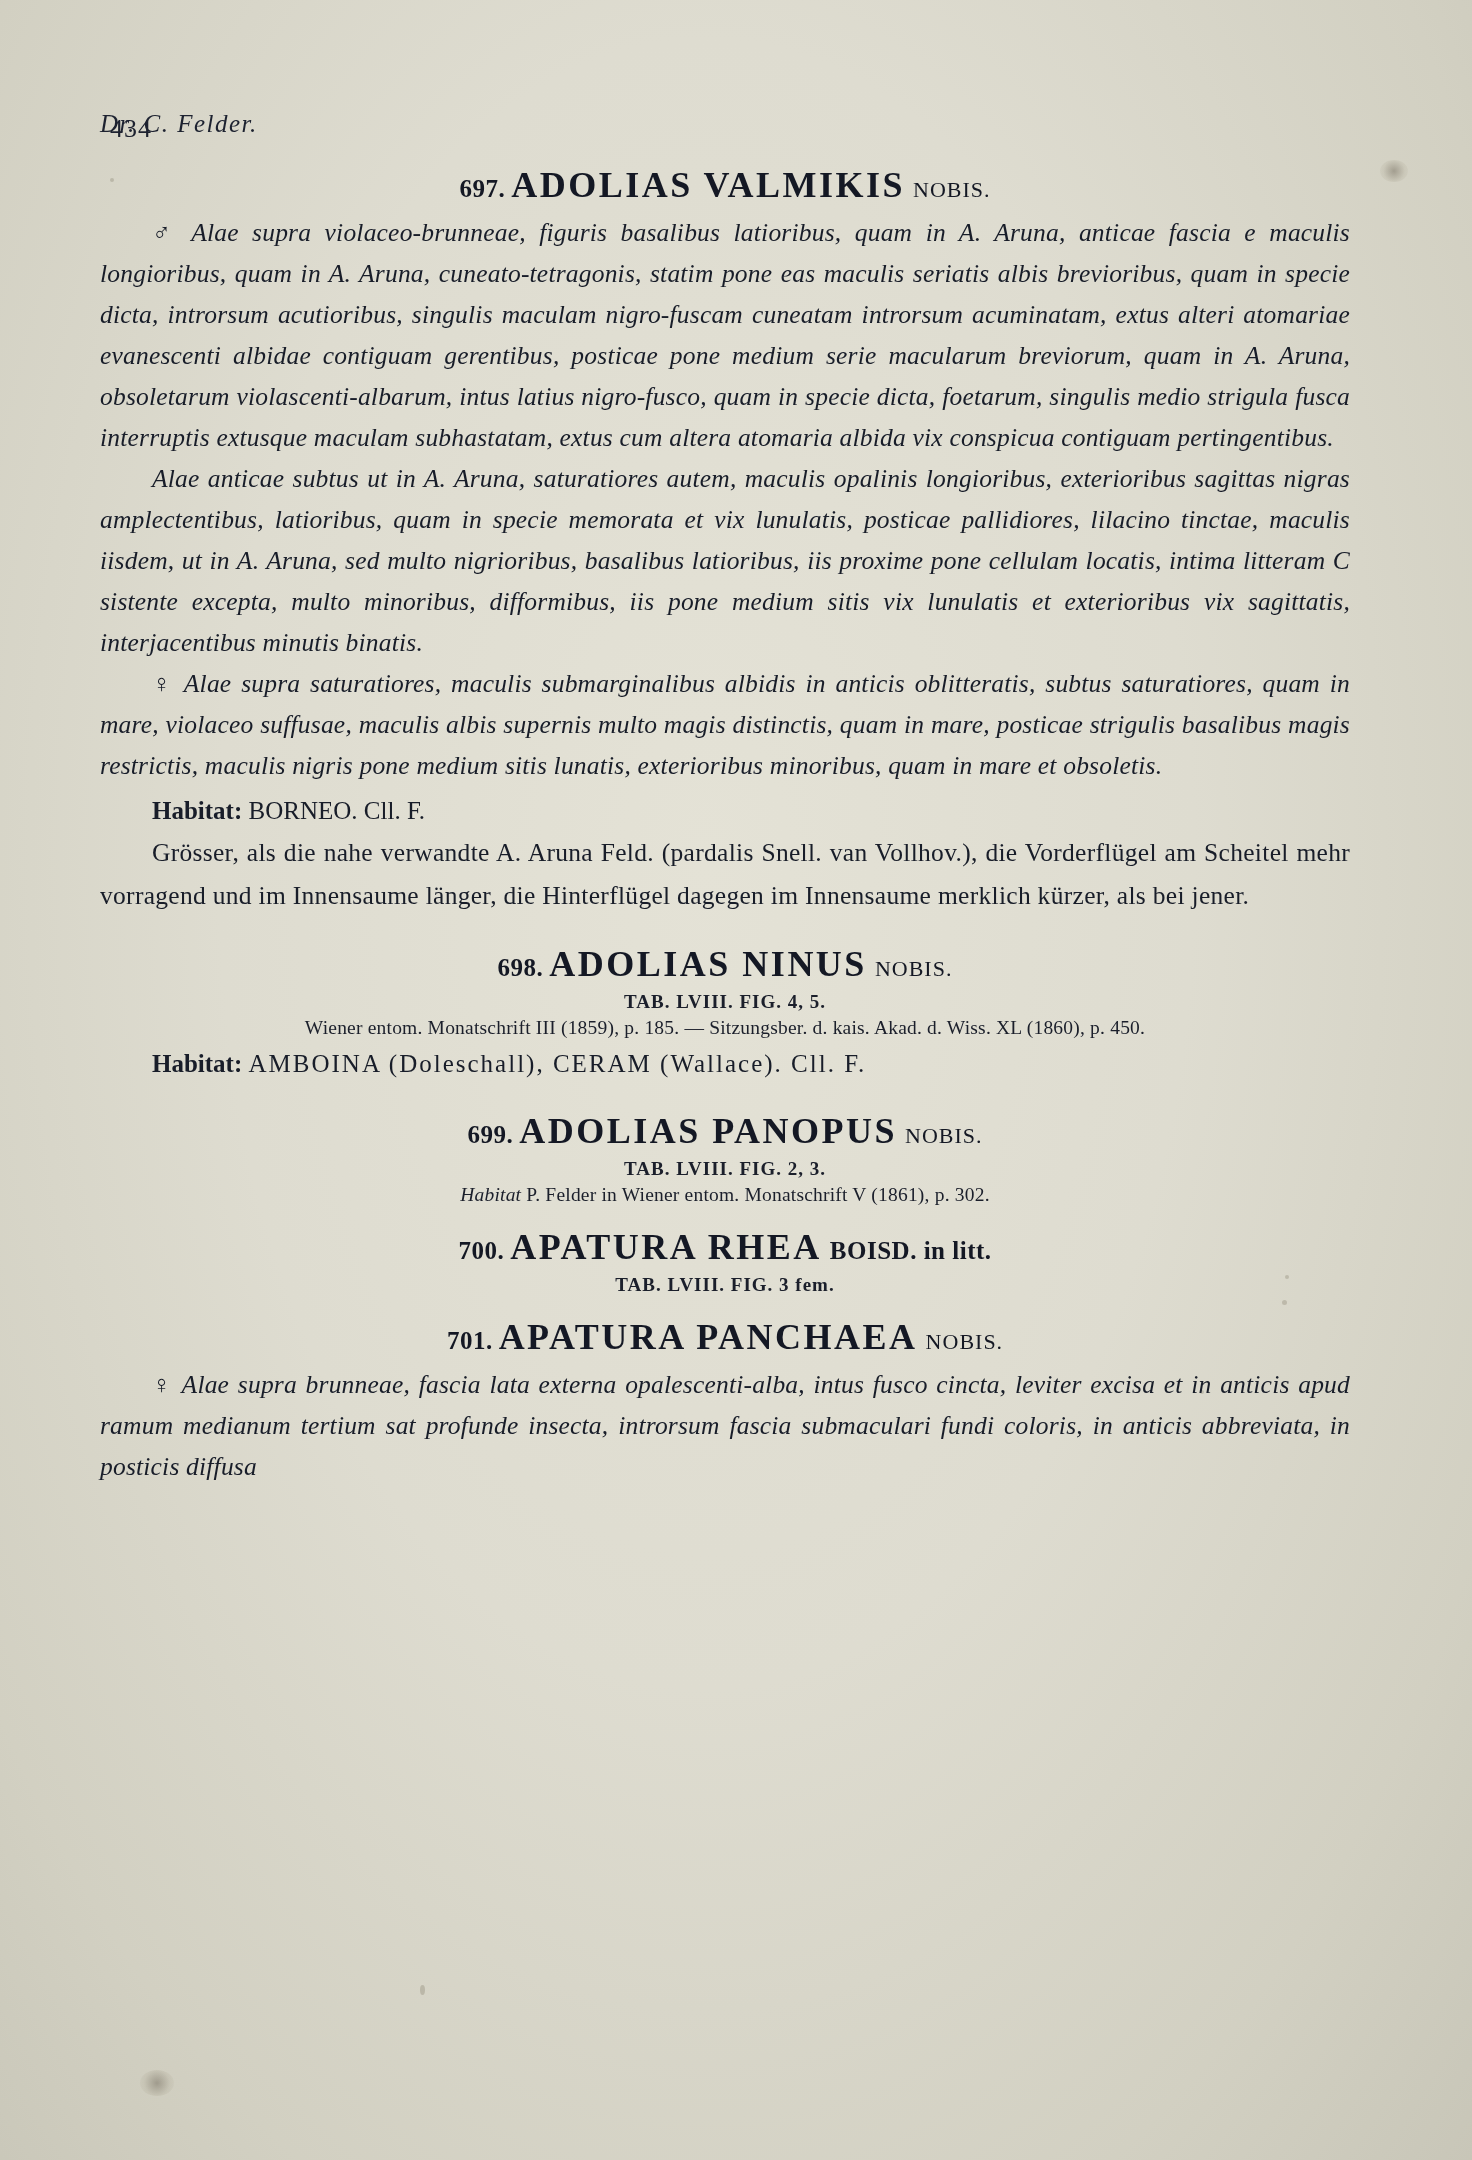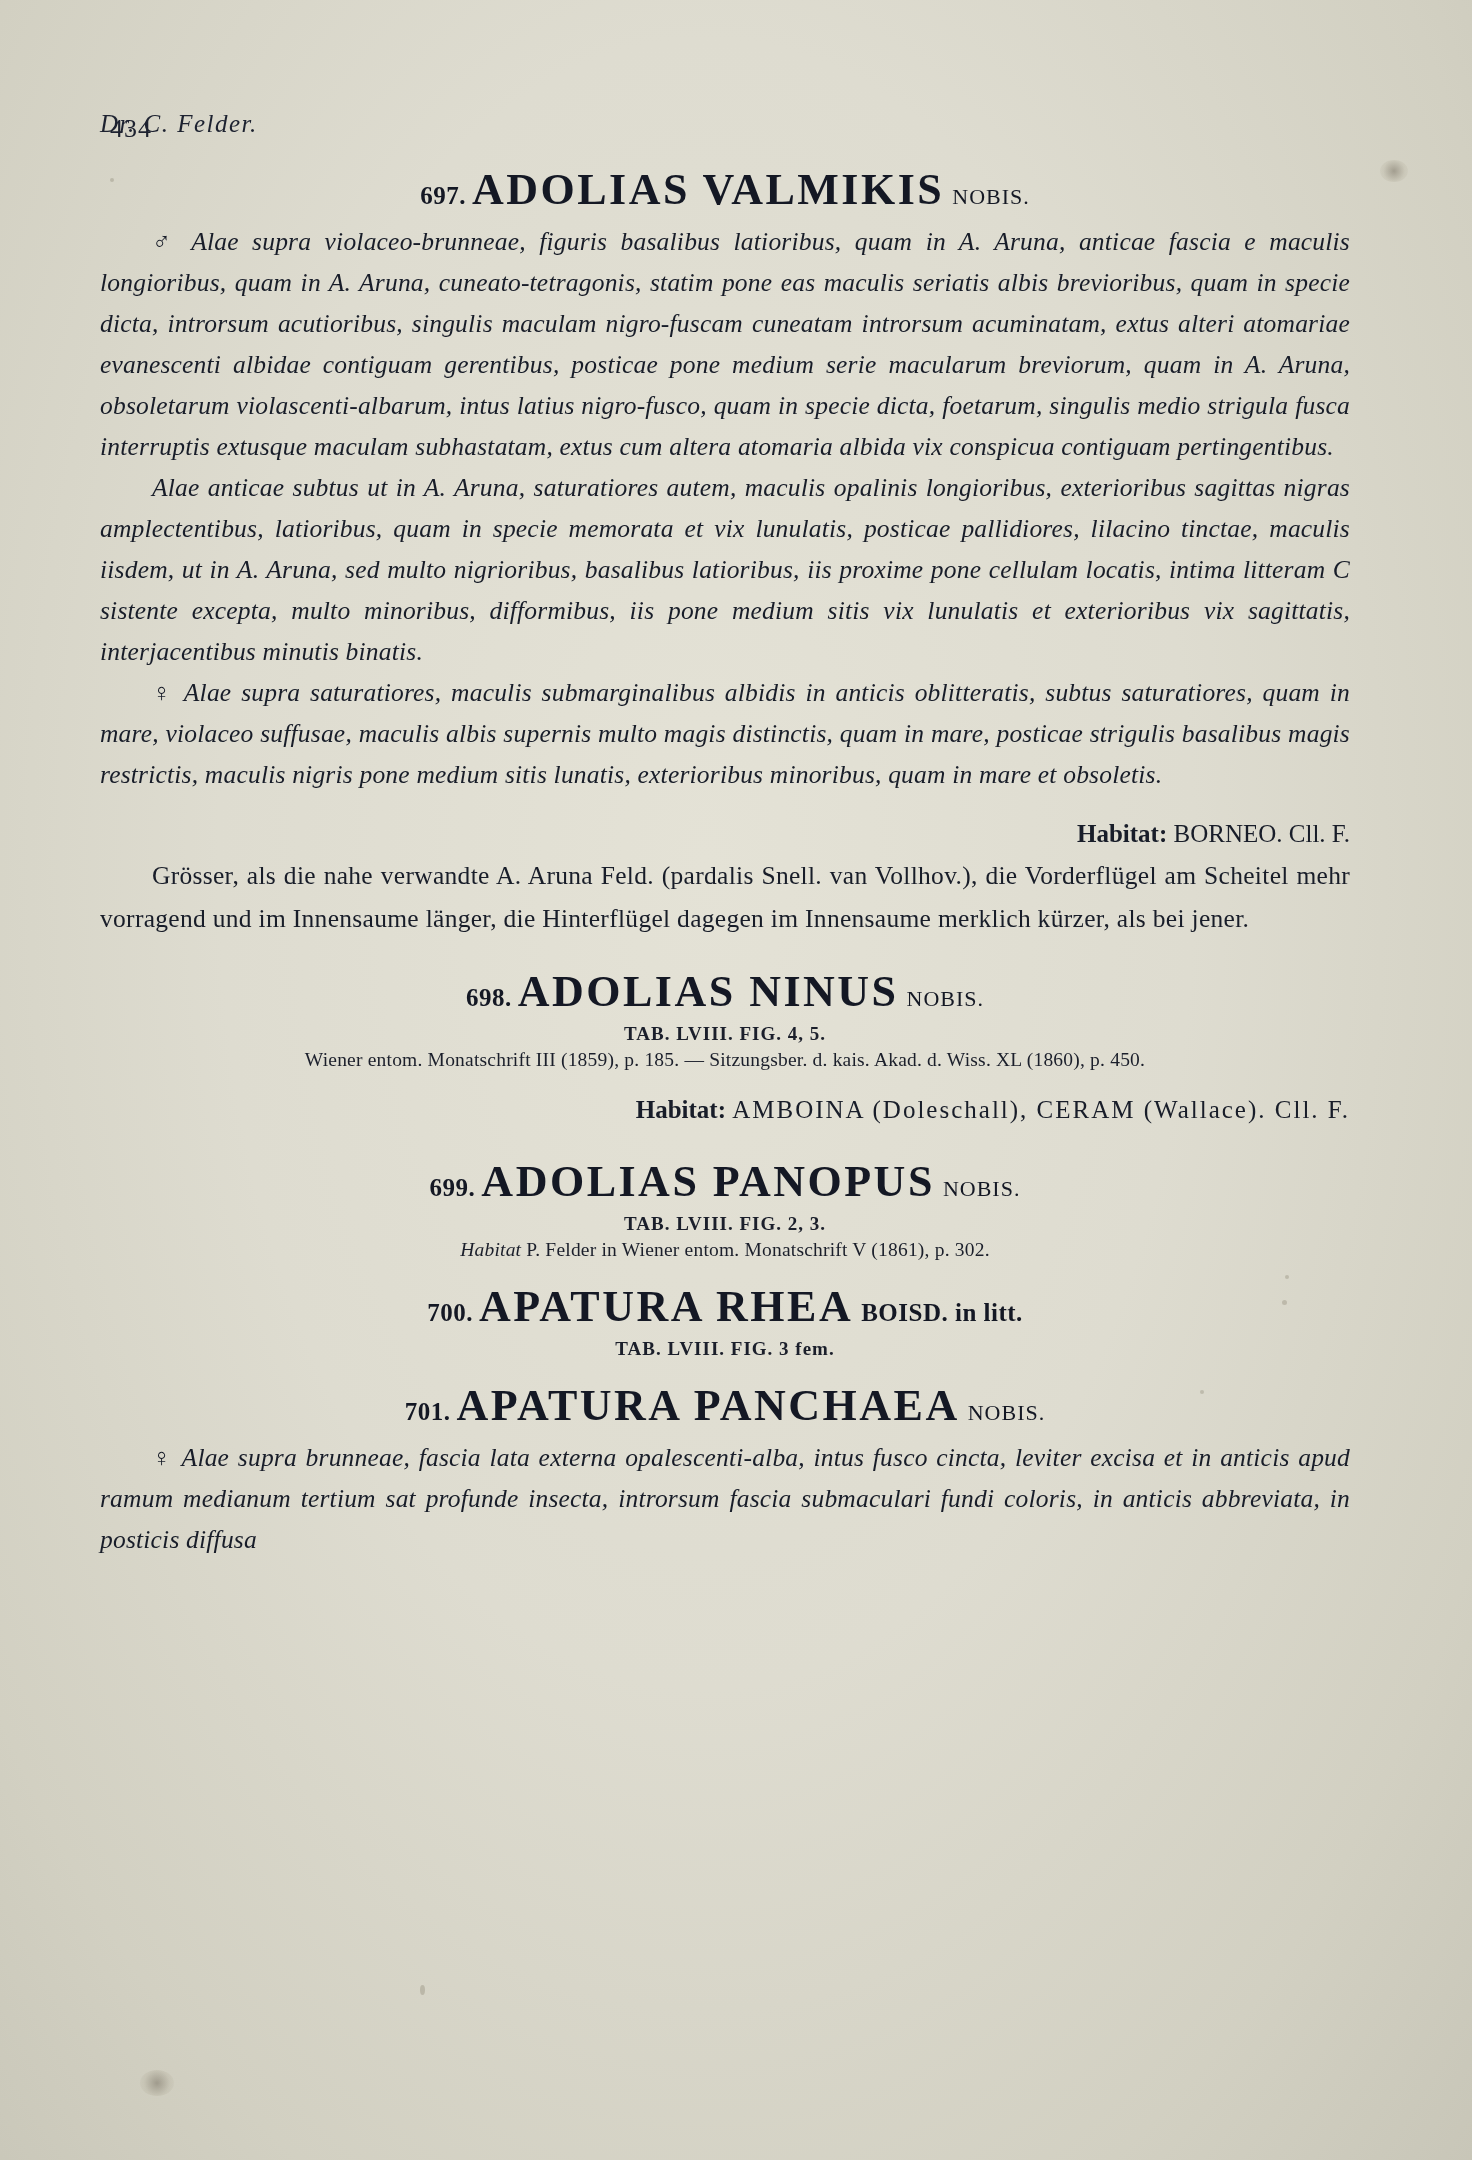--- a/index.html
+++ b/index.html
@@ -65,21 +65,21 @@
     color: #141824;
     margin: 16px 0 6px 0;
     white-space: nowrap;
   }
   .species-head .num {
     font-size: 25px;
     font-weight: bold;
     letter-spacing: 0.5px;
   }
   .species-head .name {
-    font-size: 44px;
+    font-size: 36px;
     font-weight: bold;
     letter-spacing: 2.5px;
     margin-left: 6px;
   }
   .species-head .auth {
     font-size: 22px;
     font-weight: normal;
     letter-spacing: 1px;
     margin-left: 8px;
   }
@@ -112,24 +112,23 @@
     color: #181d29;
     margin: 0 0 0 0;
     text-align: justify;
     text-indent: 52px;
     letter-spacing: 0.2px;
   }
   .habitat {
     font-size: 25px;
     line-height: 41px;
     color: #181d29;
-    margin: 18px 0 0 0;
+    margin: 4px 0 0 0;
     text-indent: 52px;
     font-style: normal;
-    text-align: right;
   }
   .habitat b { font-weight: bold; }
   .habitat .sp { letter-spacing: 2px; }
   p.roman {
     font-size: 25.5px;
     line-height: 43px;
     color: #181d29;
     margin: 0;
     text-align: justify;
     text-indent: 52px;

